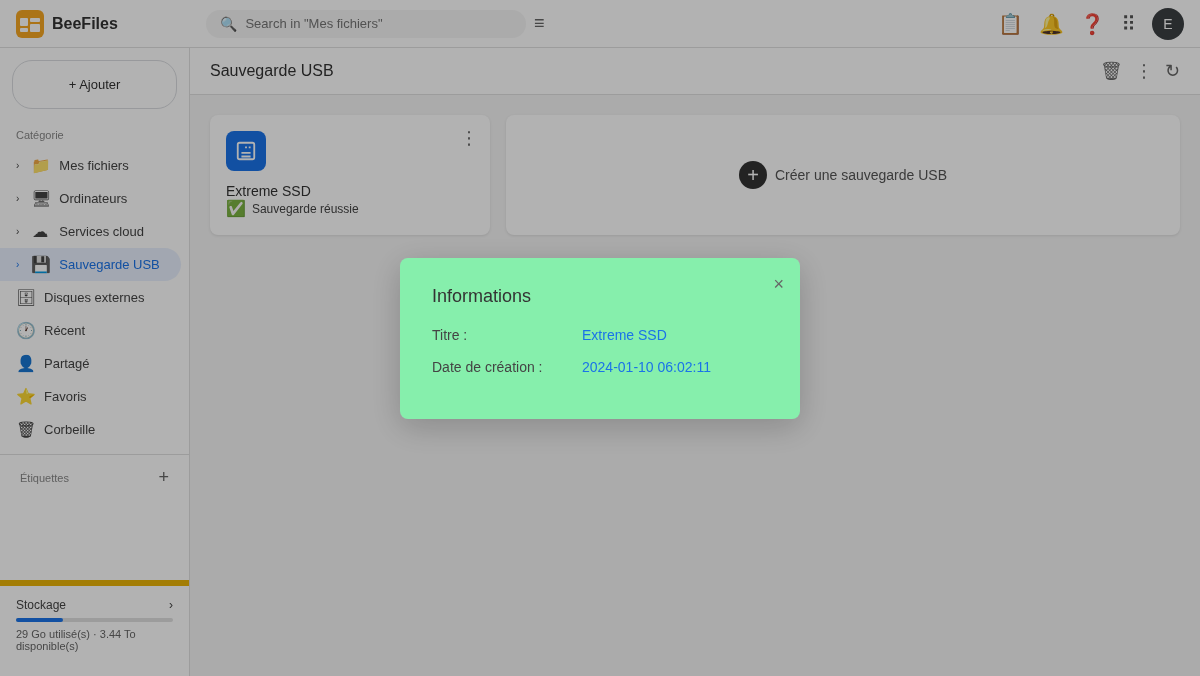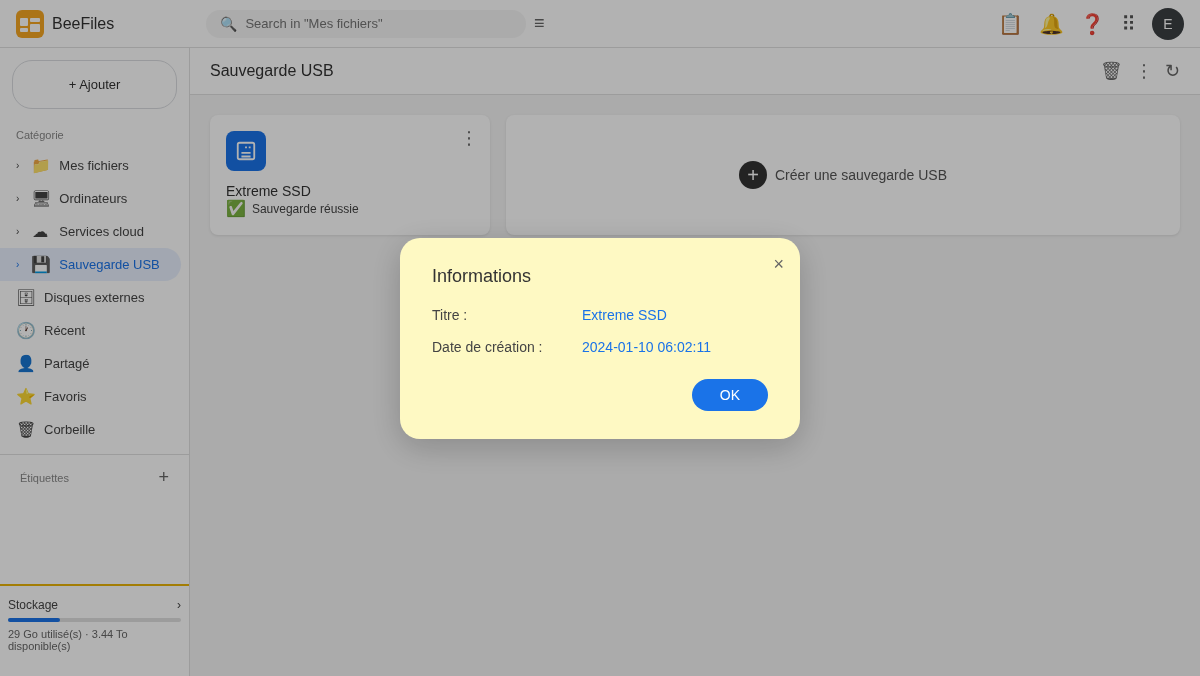--- a/index.html
+++ b/index.html
@@ -29,21 +29,21 @@
       display: flex;
       align-items: center;
       gap: 8px;
       width: 190px;
     }
     .logo-icon {
       width: 28px;
       height: 28px;
     }
     .logo-text {
-      font-weight: 400;
+      font-weight: 700;
       font-size: 16px;
       color: #333;
     }
     .search-area {
       flex: 1;
       display: flex;
       align-items: center;
       gap: 8px;
     }
     .search-box {
@@ -169,22 +169,22 @@
     }
     .etiquettes-row .plus {
       font-size: 18px;
       cursor: pointer;
       color: #666;
     }
 
     
     .stockage-section {
       margin-top: auto;
-      padding: 12px 8px;
-      border-top: 2px solid #eab308;
+      padding: 12px 16px;
+      border-top: 6px solid #eab308;
     }
     .stockage-header {
       display: flex;
       align-items: center;
       justify-content: space-between;
       font-size: 12px;
       color: #444;
       margin-bottom: 6px;
     }
     .storage-bar {
@@ -338,22 +338,22 @@
       top: 0; left: 0; right: 0; bottom: 0;
       background: rgba(0,0,0,0.3);
       z-index: 100;
       display: flex;
       align-items: center;
       justify-content: center;
     }
 
     
     .modal {
-      background: #fef9c3;
-      border-radius: 20px;
+      background: #86efac;
+      border-radius: 8px;
       padding: 28px 32px;
       width: 400px;
       box-shadow: 0 8px 32px rgba(0,0,0,0.2);
       position: relative;
     }
     .modal-title {
       font-size: 18px;
       font-weight: 500;
       color: #333;
       margin-bottom: 20px;
@@ -544,17 +544,14 @@
 
     <div class="modal-row">
       <span class="modal-label">Titre :</span>
       <span class="modal-value">Extreme SSD</span>
     </div>
     <div class="modal-row">
       <span class="modal-label">Date de création :</span>
       <span class="modal-value">2024-01-10 06:02:11</span>
     </div>
 
-    <div class="modal-footer">
-      <button class="ok-button">OK</button>
-    </div>
   </div>
 </div>
 
 </body></html>

